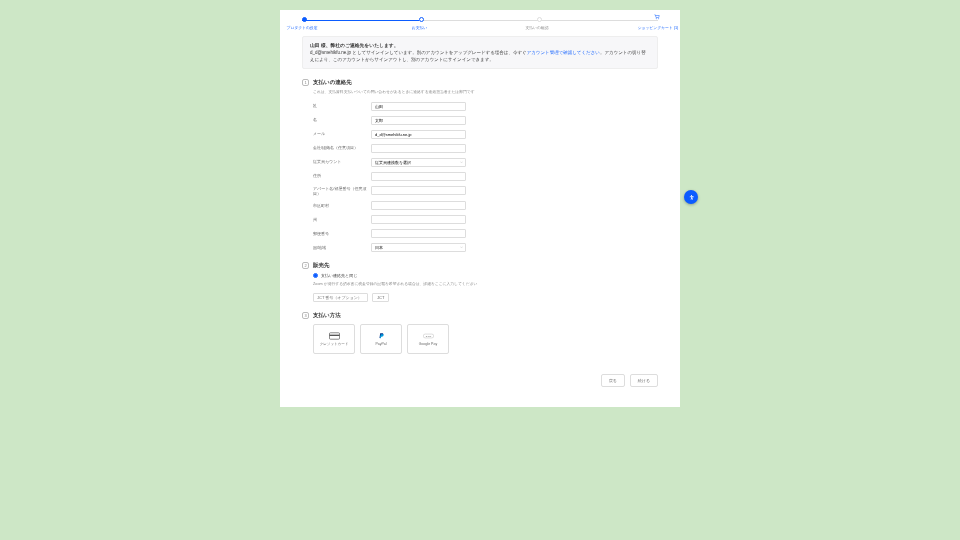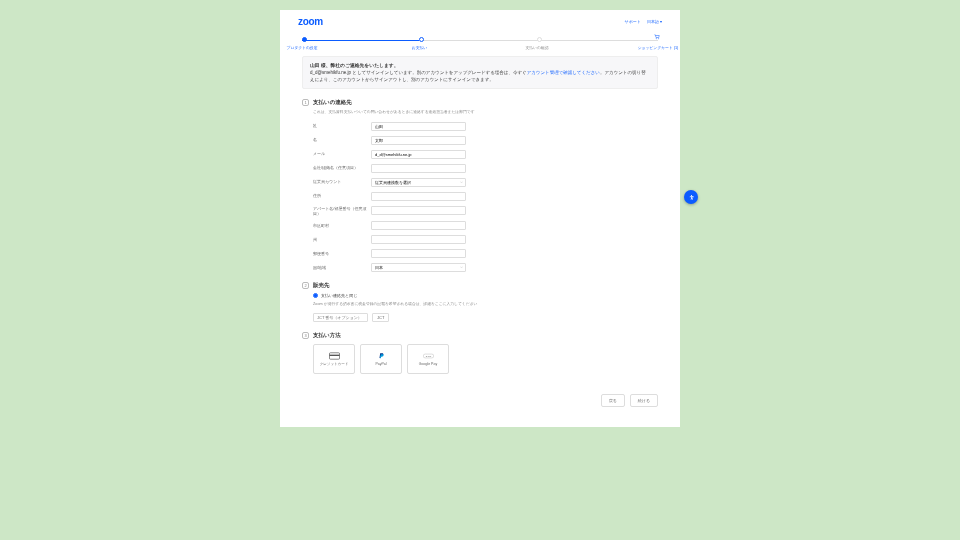--- a/index.html
+++ b/index.html
@@ -43,27 +43,20 @@
 .pm svg{width:11px;height:8px}
 .footer{display:flex;justify-content:flex-end;gap:5px;margin:20px 22px 0}
 .btn{border:1px solid #ddd;background:#fff;border-radius:2px;padding:3px 7px;font-size:4px;color:#666}
 .float-btn{position:absolute;right:-18px;top:180px;width:14px;height:14px;background:#0b5cff;border-radius:50%;display:flex;align-items:center;justify-content:center;box-shadow:0 1px 3px rgba(0,0,0,0.3)}
 .float-btn svg{width:7px;height:7px;fill:#fff}
 </style>
 </head>
 <body>
 
 <div class="page">
-  <div class="topbar">
-    <div class="logo">zoom</div>
-    <div class="toplinks">
-      <span>サポート</span>
-      <span>日本語 ▾</span>
-    </div>
-  </div>
 
   <div class="steps">
     <div class="track"></div>
       <div class="track-fill"></div>
     <div class="node active" style="left:0%"></div>
     <div class="node current" style="left:33%"></div>
     <div class="node" style="left:66%"></div>
     <svg class="cart-icon" viewBox="0 0 24 24">
         <path fill="none" stroke="#0b5cff" stroke-width="2" d="M6 6h15l-2 8H8L6 6zm0 0L5 3H2m7 17a1 1 0 100-2 1 1 0 000 2zm9 0a1 1 0 100-2 1 1 0 000 2z"></path>
       </svg>

